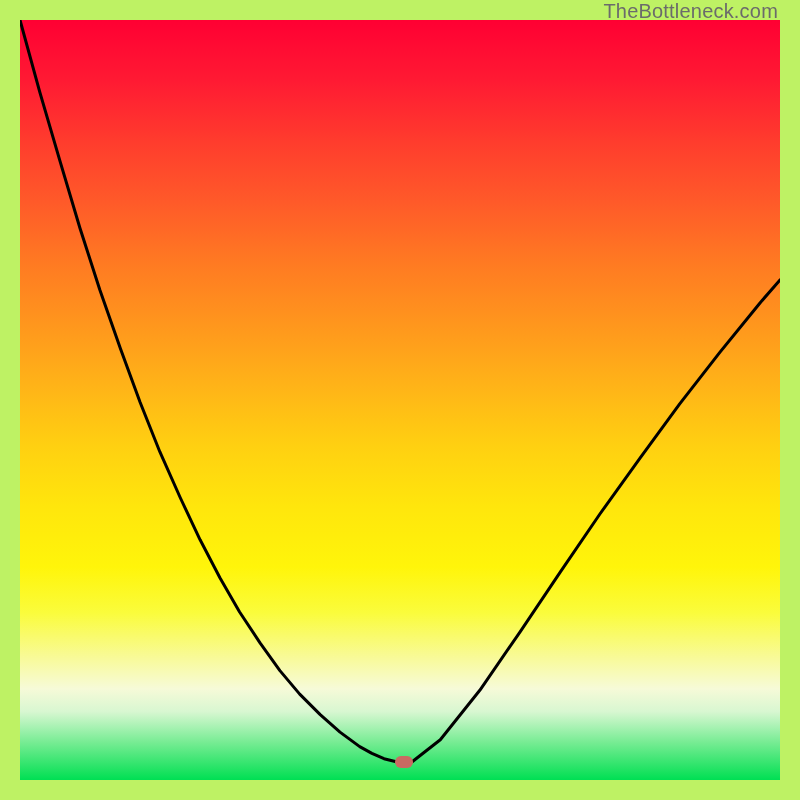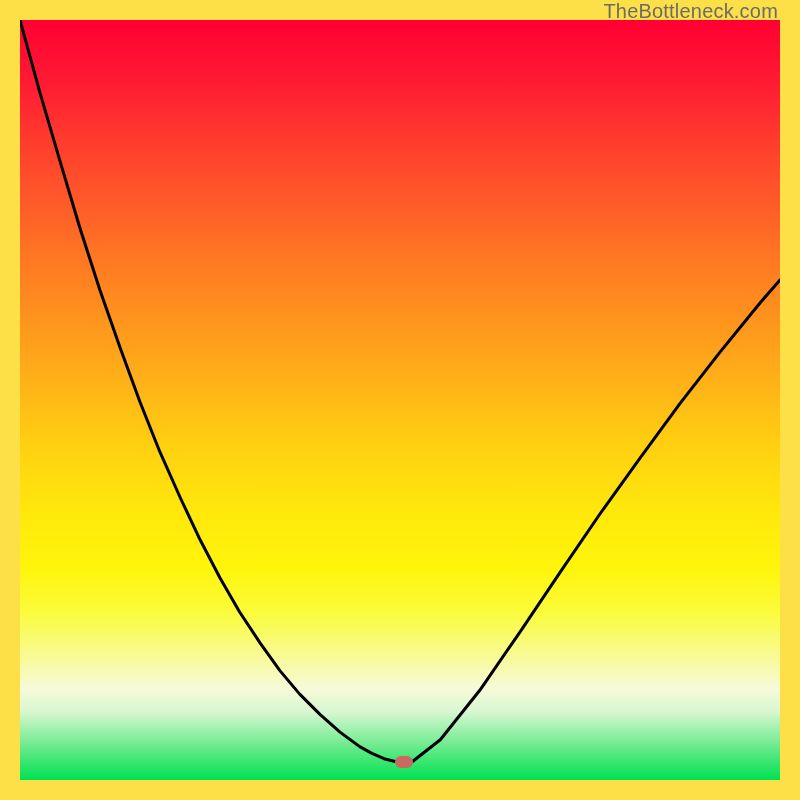--- a/index.html
+++ b/index.html
@@ -1,21 +1,21 @@
 <!DOCTYPE html>
 <html><head>
 <meta charset="utf-8">
 <style>
   * { margin: 0; padding: 0; box-sizing: border-box; }
   html, body { width: 800px; height: 800px; overflow: hidden; background: #000; }
   .chart-container {
     position: relative;
     width: 800px;
     height: 800px;
-    background: #fde047;
+    background: #bef264;
   }
   .plot-area {
     position: absolute;
     left: 20px;
     top: 20px;
     width: 760px;
     height: 760px;
     background: linear-gradient(to bottom,
       #ff0033 0%,
       #ff1a33 8%,

